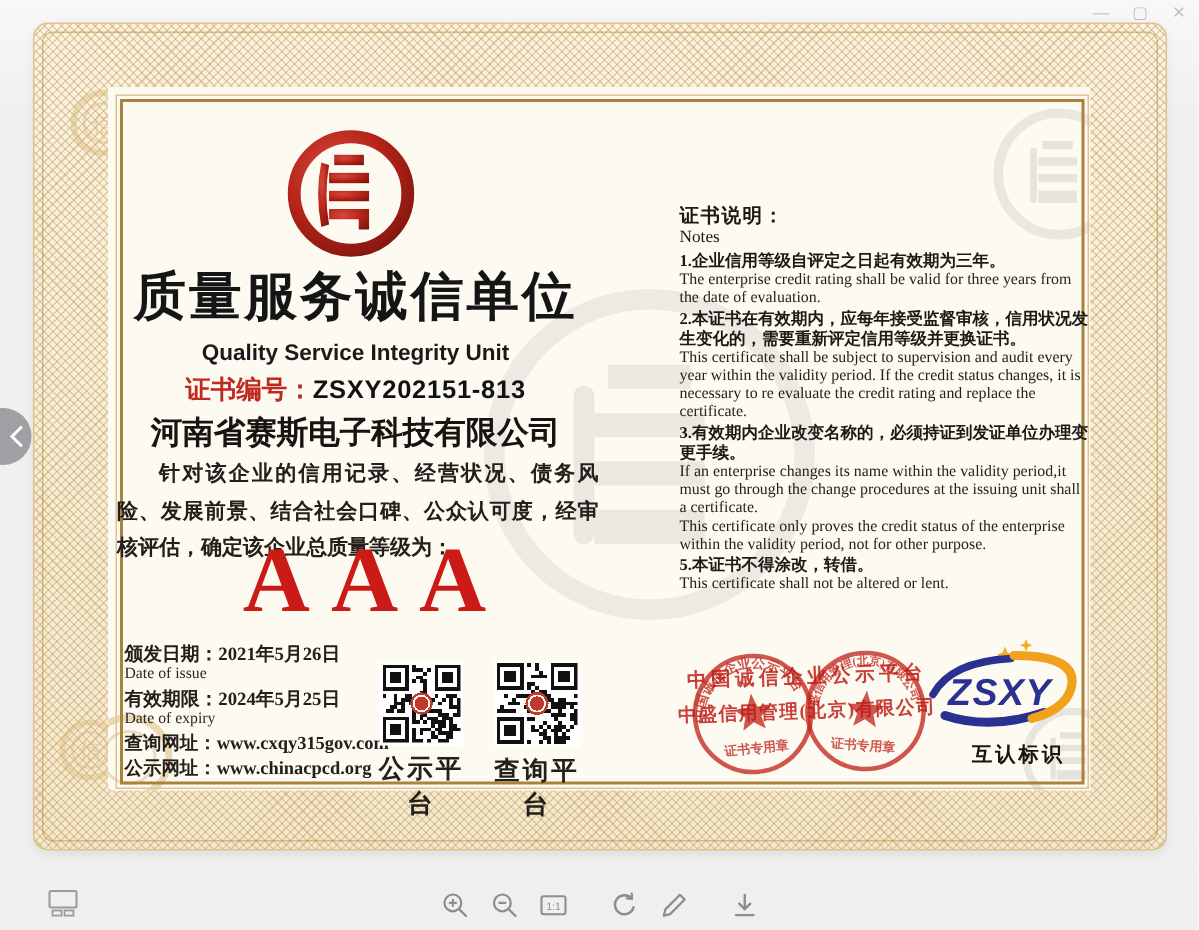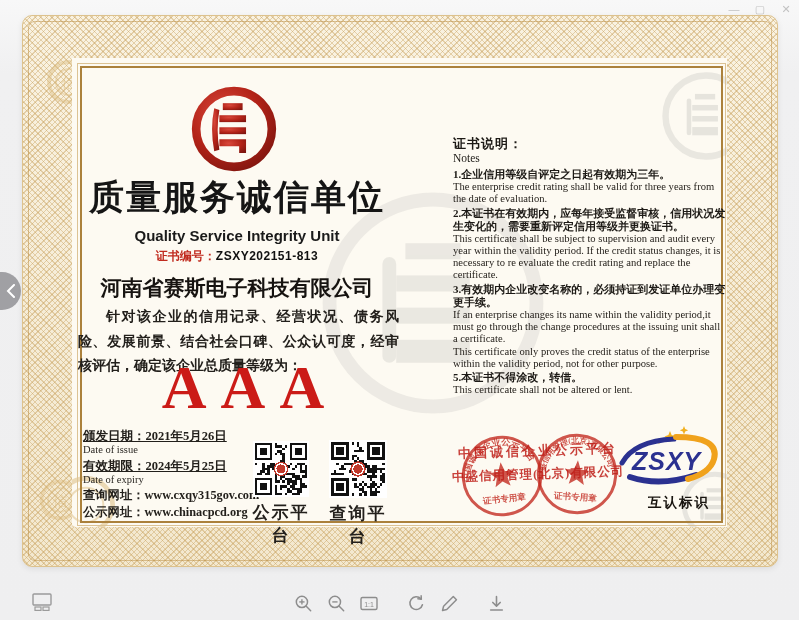--- a/index.html
+++ b/index.html
@@ -37,33 +37,33 @@
   
   .medal{position:absolute;opacity:.8;}
   
   .wm{position:absolute;pointer-events:none;}
   
   .logo{position:absolute;left:191px;top:86px;width:86px;height:86px;}
   .cert-title{position:absolute;left:64px;top:174px;width:346px;text-align:center;
     font-family:"Liberation Sans",sans-serif;font-weight:bold;font-size:35px;color:#151515;letter-spacing:2px;}
   .cert-subtitle{position:absolute;left:64px;top:227px;width:346px;text-align:center;
     font-weight:bold;font-size:15px;color:#1a1a1a;}
-  .cert-no{position:absolute;left:64px;top:248px;width:346px;text-align:center;font-size:12px;color:#111;}
+  .cert-no{position:absolute;left:64px;top:248px;width:346px;text-align:center;font-size:17px;color:#111;}
   .cert-no .lbl{color:#c02a1e;font-weight:bold;font-family:"Liberation Serif",serif;}
   .cert-no .val{font-weight:bold;letter-spacing:.5px;}
   .company{position:absolute;left:64px;top:274px;width:346px;text-align:center;
     font-family:"Liberation Serif",serif;font-weight:bold;font-size:21px;color:#161310;}
   .body-text{position:absolute;left:78px;top:305px;width:321px;
     font-family:"Liberation Serif",serif;font-weight:600;font-size:14px;line-height:24.5px;
     color:#23201c;text-align:justify;text-indent:2em;}
   .grade{position:absolute;left:70px;top:352px;width:346px;text-align:center;
     font-family:"Liberation Serif",serif;font-weight:bold;font-size:62px;color:#cb1b17;
     letter-spacing:14px;padding-left:14px;box-sizing:border-box;}
   .dates{position:absolute;left:83px;top:429px;width:175px;color:#23201c;}
-  .dates .zh{font-family:"Liberation Serif",serif;font-weight:bold;font-size:12.5px;line-height:15px;text-decoration:underline;}
+  .dates .zh{font-family:"Liberation Serif",serif;font-weight:bold;font-size:12.5px;line-height:15px;}
   .dates .en{font-family:"Liberation Serif",serif;font-size:10.5px;line-height:12px;color:#2a2723;margin-bottom:3px;}
   .urls{position:absolute;left:83px;top:487px;width:210px;color:#23201c;}
   .urls div{font-family:"Liberation Serif",serif;font-weight:bold;font-size:12.3px;line-height:16.5px;white-space:nowrap;}
   .urls .red{color:#c2281c;}
   .qr{position:absolute;background:#fff;padding:2px;}
   .qr svg{display:block;}
   .qr-label{position:absolute;font-family:"Liberation Serif",serif;font-weight:bold;font-size:17px;color:#23201c;text-align:center;width:70px;letter-spacing:2px;}
   
   .seal{position:absolute;width:86px;height:86px;opacity:.92;}
   .stamp-line{position:absolute;color:rgba(190,30,25,.85);font-family:"Liberation Serif",serif;

